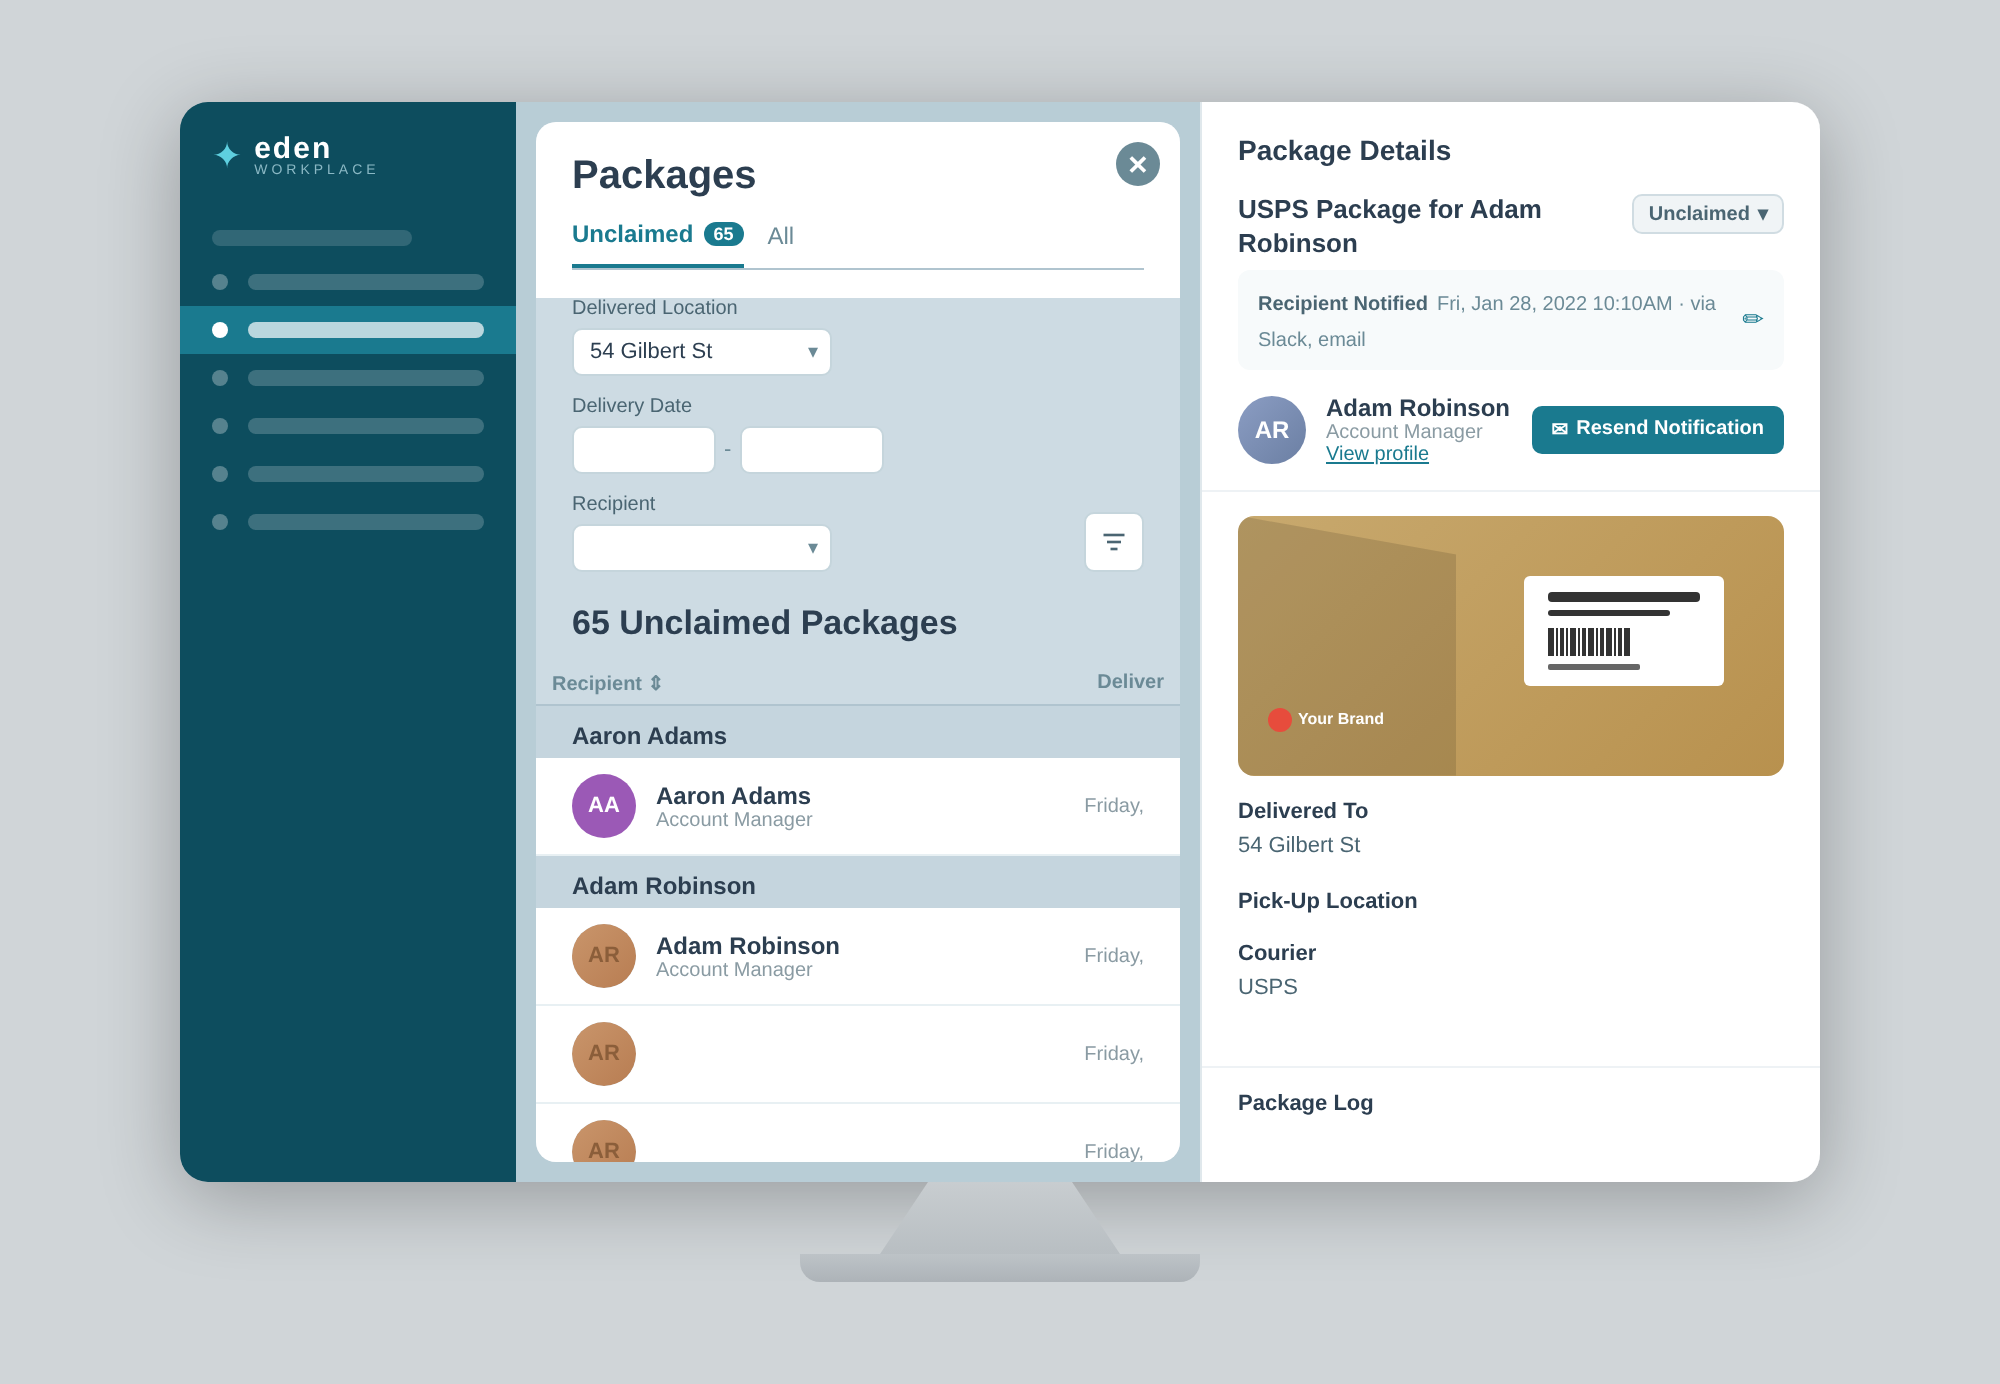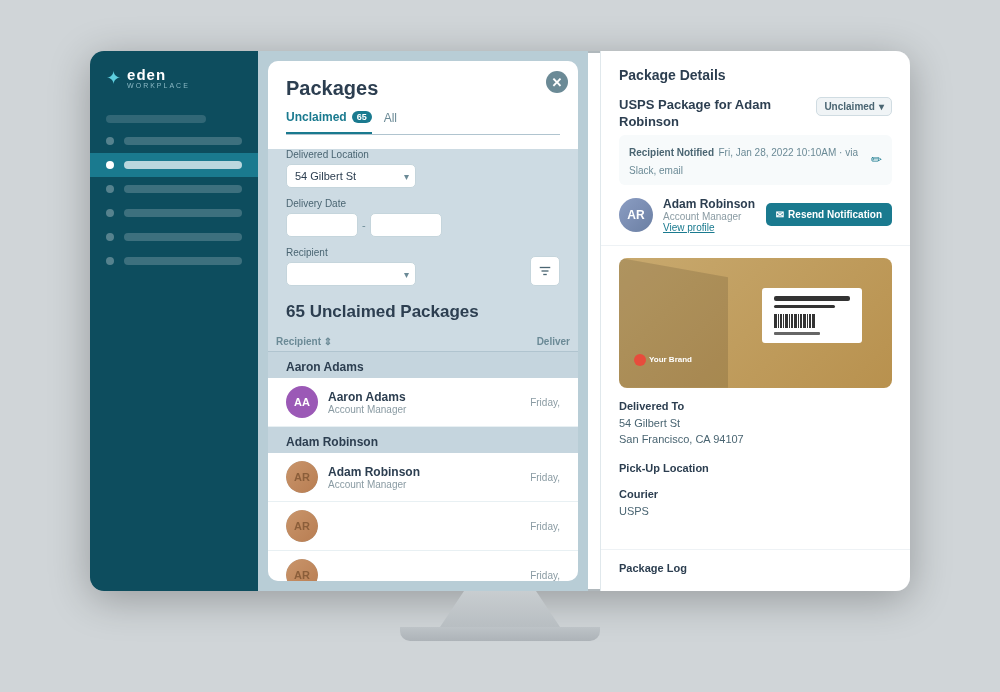--- a/index.html
+++ b/index.html
@@ -350,21 +350,20 @@
 
     
     .details-panel {
       width: 310px;
       background: #fff;
       display: flex;
       flex-direction: column;
       flex-shrink: 0;
       overflow-y: auto;
       border-left: 1px solid #e0e8ec;
-      margin-left: 12px;
     }
     .details-header {
       padding: 16px 18px 12px;
       border-bottom: 1px solid #eef2f5;
     }
     .details-title {
       font-size: 14px;
       font-weight: 700;
       color: #2c3e50;
       margin-bottom: 14px;
@@ -782,21 +781,20 @@
           <div class="box-logo-circle"></div>
           <span style="font-size:8px;color:#fff;font-weight:600;">Your Brand</span>
         </div>
       </div>
 
       <div class="details-info">
         <div class="info-section">
           <div class="info-label">Delivered To</div>
           <div class="info-value">
             <div>54 Gilbert St</div>
-            <div>San Francisco, CA 94107</div>
           </div>
         </div>
         <div class="info-section">
           <div class="info-label">Pick-Up Location</div>
         </div>
         <div class="info-section">
           <div class="info-label">Courier</div>
           <div class="info-value">USPS</div>
         </div>
       </div>

